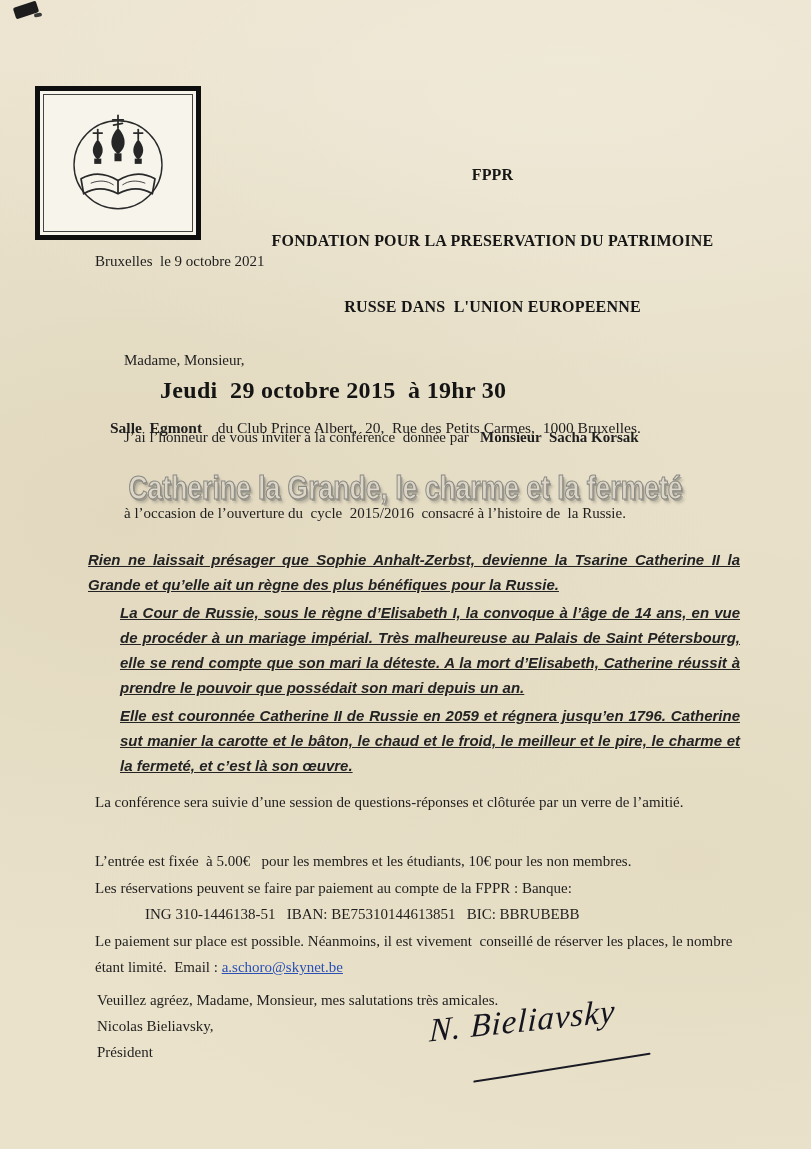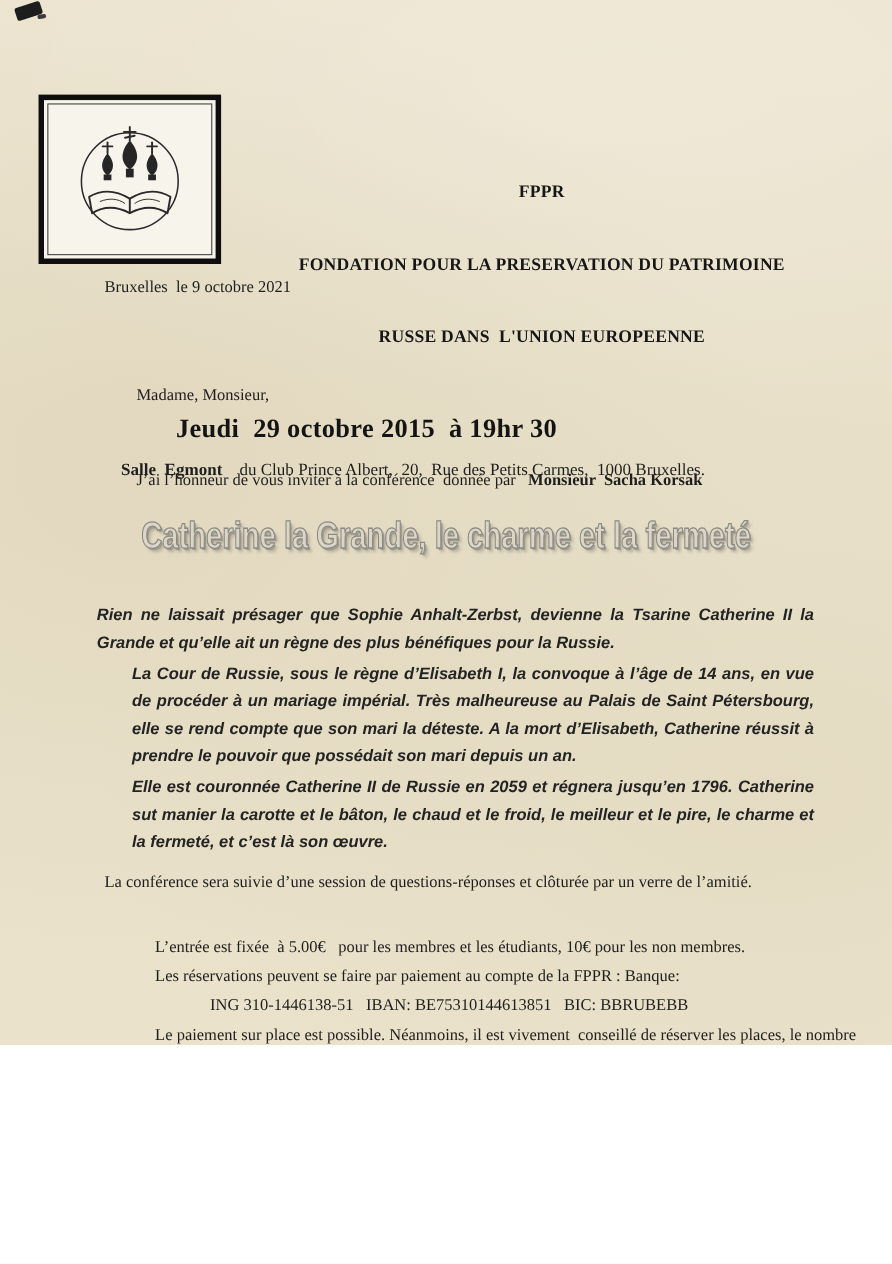--- a/index.html
+++ b/index.html
@@ -1,18 +1,18 @@
 <!DOCTYPE html>
 <html><head>
 <meta charset="utf-8">
 <style>
   * { margin:0; padding:0; box-sizing:border-box; }
   html,body { width:811px; height:1149px; }
   .page {
-    position:relative; width:811px; height:950px; overflow:hidden;
+    position:relative; width:811px; height:1149px; overflow:hidden;
     color:#1e1e1e;
     font-family:"Liberation Serif","DejaVu Serif",serif;
     background-color:#e9e1ca;
     background-image:
       radial-gradient(1200px 500px at 70% 8%, rgba(255,255,255,0.20), transparent 60%),
       radial-gradient(900px 700px at 15% 45%, rgba(213,201,171,0.35), transparent 65%),
       radial-gradient(1000px 600px at 85% 75%, rgba(216,205,176,0.30), transparent 60%),
       linear-gradient(180deg,#ece4cf 0%, #e8e0c9 40%, #eae2cb 100%);
   }
   .scan-mark { position:absolute; left:14px; top:4px; width:24px; height:12px; background:#1d1d1d; transform:rotate(-18deg); border-radius:2px; }
@@ -48,27 +48,27 @@
     color:#ddd6c6;
     -webkit-text-stroke:1.2px #8a8a85;
     text-shadow:2px 2px 0 rgba(128,126,118,0.55), 4px 4px 3px rgba(108,106,98,0.35);
     white-space:nowrap;
   }
 
   .paragraphs {
     position:absolute; left:88px; top:547px; width:652px;
     font-family:"Liberation Sans","DejaVu Sans",sans-serif;
     font-weight:bold; font-style:italic; font-size:15px; line-height:25px;
-    text-align:justify; color:#232323;
+    text-align:justify; color:#232323;text-decoration:underline;
   }
   .paragraphs p + p { margin-top:3px;margin-left:32px; }
 
   .after { position:absolute; left:95px; top:789px; width:655px; font-size:15px; line-height:26px; }
 
-  .pricing { position:absolute; left:95px; top:848px; width:662px; font-size:15px; line-height:26.5px;margin-left:46px; }
+  .pricing { position:absolute; left:95px; top:848px; width:662px; font-size:15px; line-height:26.5px; }
   .pricing > div { white-space:pre-wrap; }
   .bank { padding-left:50px; }
   .email { color:#2a50b4; text-decoration:underline; cursor:pointer; }
 
   .closing-block { position:absolute; left:97px; top:987px; font-size:15px; line-height:26px; }
 
   .signature {
     position:absolute; left:428px; top:1000px; width:240px; height:80px;
     font-style:italic; font-size:33px; color:#15151f;
     transform:rotate(-6deg) skewX(-8deg); letter-spacing:1px;
@@ -126,20 +126,21 @@
     <div>FPPR</div>
     <div>FONDATION POUR LA PRESERVATION DU PATRIMOINE</div>
     <div>RUSSE DANS  L'UNION EUROPEENNE</div>
   </div>
 
   <div class="dateline">Bruxelles  le 9 octobre 2021</div>
 
   <div class="intro">
     <div>Madame, Monsieur,</div>
     <div><span>J’ai l’honneur de vous inviter à la conférence  donnée par   </span><span class="b">Monsieur  Sacha Korsak</span></div>
+    <div>à l’occasion de l’ouverture du  cycle  2015/2016  consacré à l’histoire de  la Russie.</div>
   </div>
 
   <div class="event">Jeudi  29 octobre 2015  à 19hr 30</div>
 
   <div class="venue"><span class="b">Salle  Egmont</span><span>    du Club Prince Albert,  20,  Rue des Petits Carmes,  1000 Bruxelles.</span></div>
 
   <div class="headline">Catherine la Grande, le charme et la fermeté</div>
 
   <div class="paragraphs">
     <p>Rien ne laissait présager que Sophie Anhalt-Zerbst, devienne la Tsarine Catherine II la Grande et  qu’elle ait un  règne des plus bénéfiques pour la Russie.</p>

